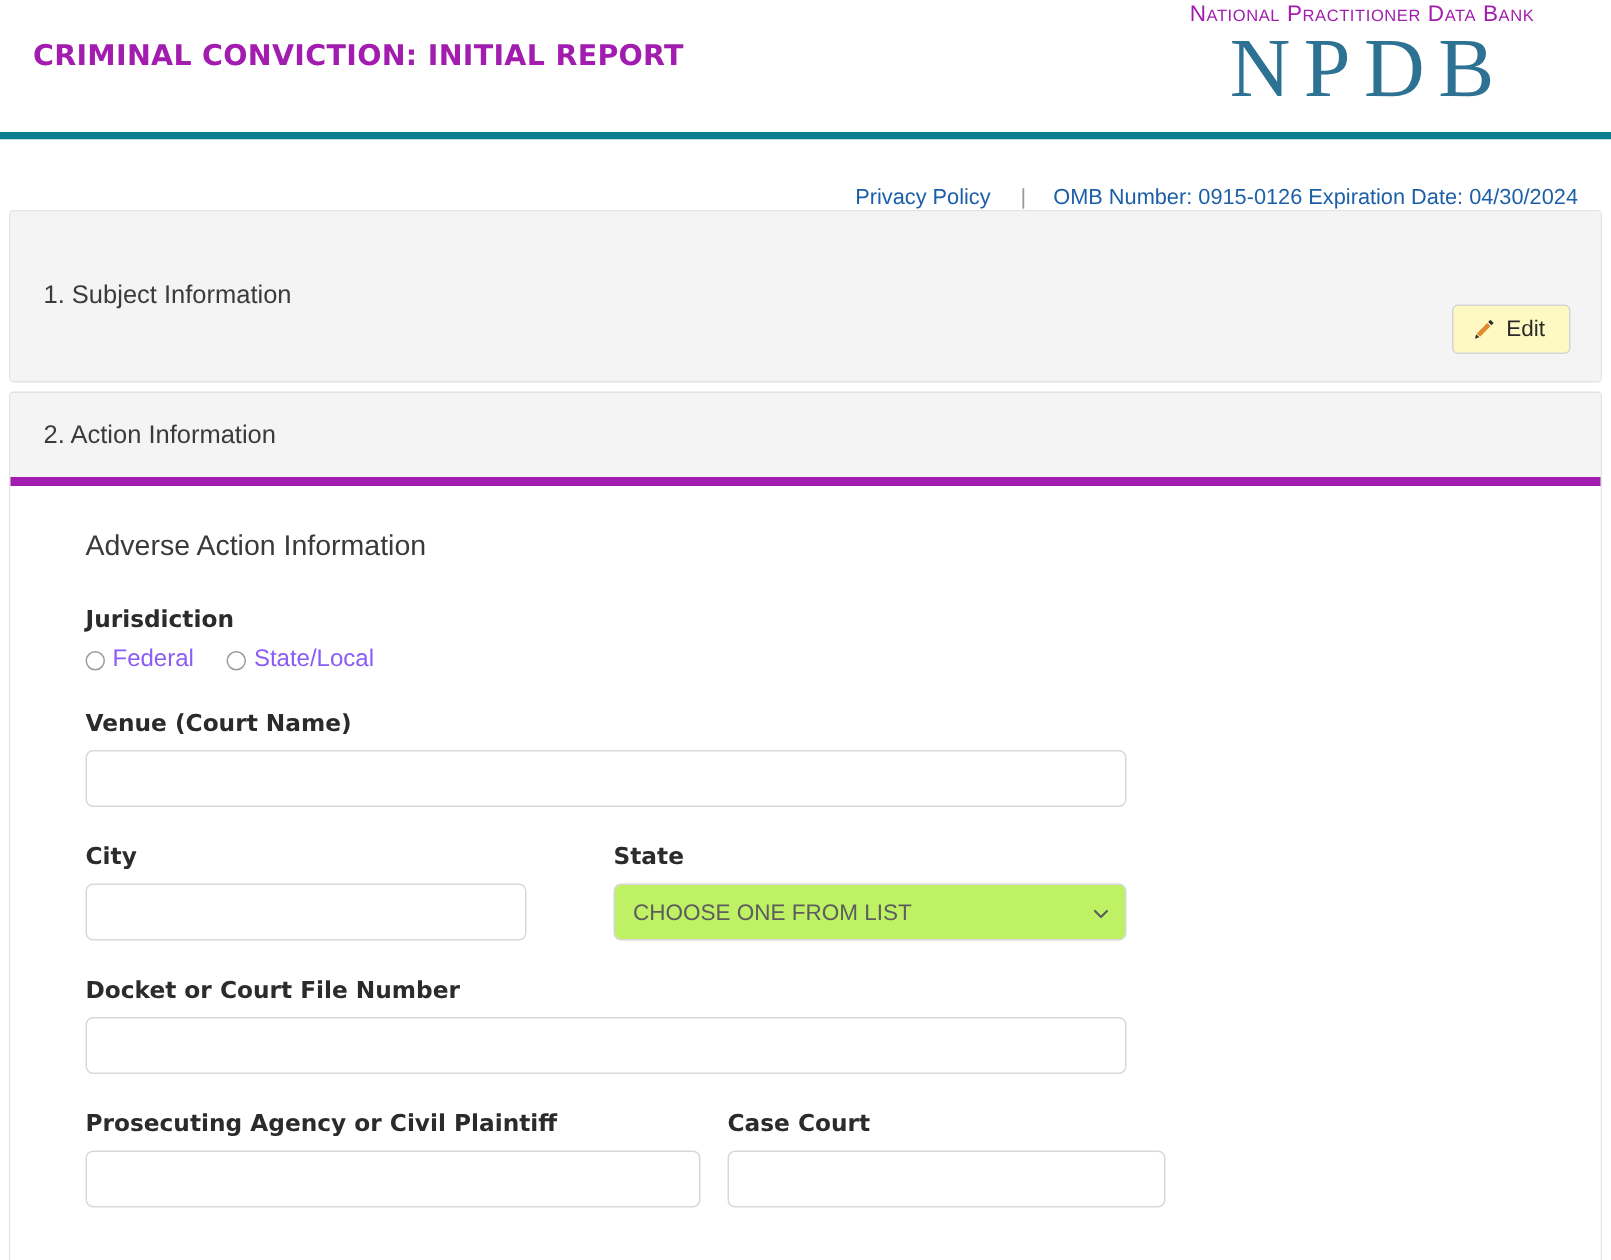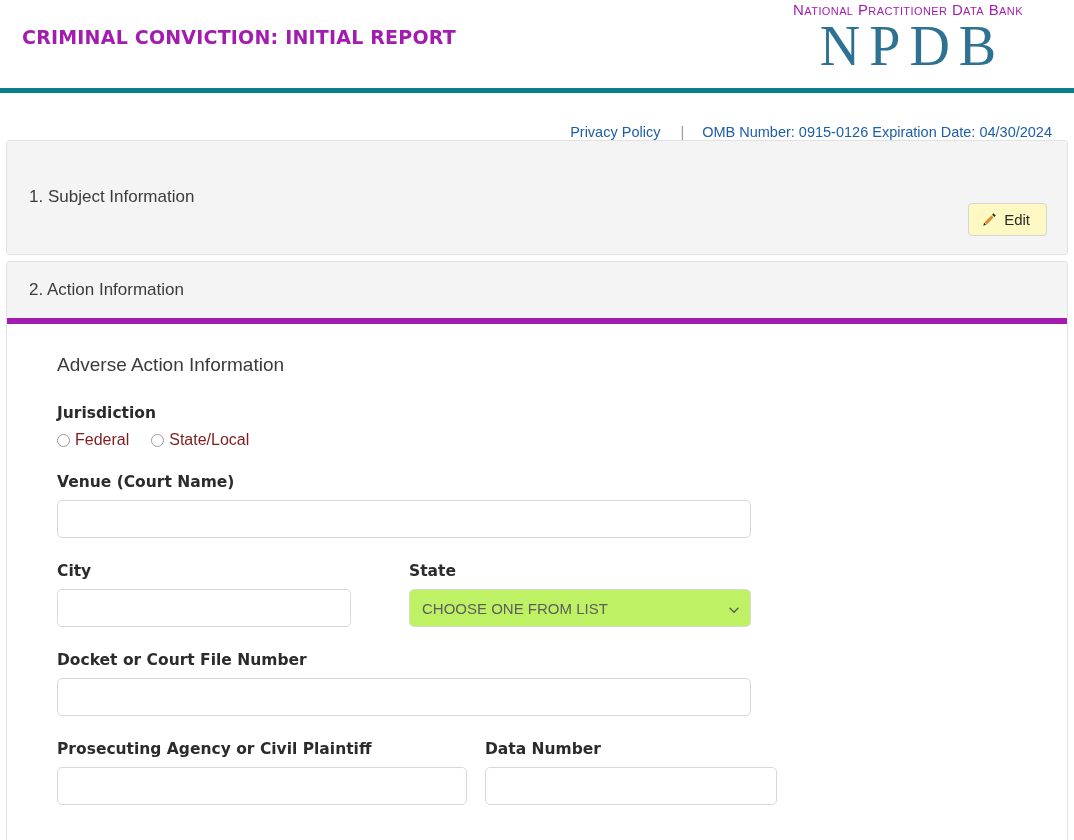--- a/index.html
+++ b/index.html
@@ -157,21 +157,21 @@
     display: flex;
     align-items: center;
     gap: 22px;
     margin-top: 4px;
   }
   .radio-option {
     display: inline-flex;
     align-items: center;
     gap: 5px;
     font-size: 16px;
-    color: #7f1d1d;
+    color: #8b5cf6;
     cursor: pointer;
   }
   .radio-dot {
     width: 13px;
     height: 13px;
     border: 1px solid #9b9b9b;
     border-radius: 50%;
     background: #ffffff;
     display: inline-block;
     box-sizing: border-box;
@@ -320,20 +320,20 @@
         <span class="field-label">Docket or Court File Number</span>
         <input class="text-input w-docket" type="text" value="" style="">
       </div>
 
       <div class="form-group form-row">
         <div class="col-prosec">
           <span class="field-label">Prosecuting Agency or Civil Plaintiff</span>
           <input class="text-input w-prosec" type="text" value="" style="">
         </div>
         <div class="col-case">
-          <span class="field-label">Data Number</span>
+          <span class="field-label">Case Court</span>
           <input class="text-input w-case" type="text" value="" style="">
         </div>
       </div>
 
     </div>
   </div>
 </div>
 
 </body></html>

